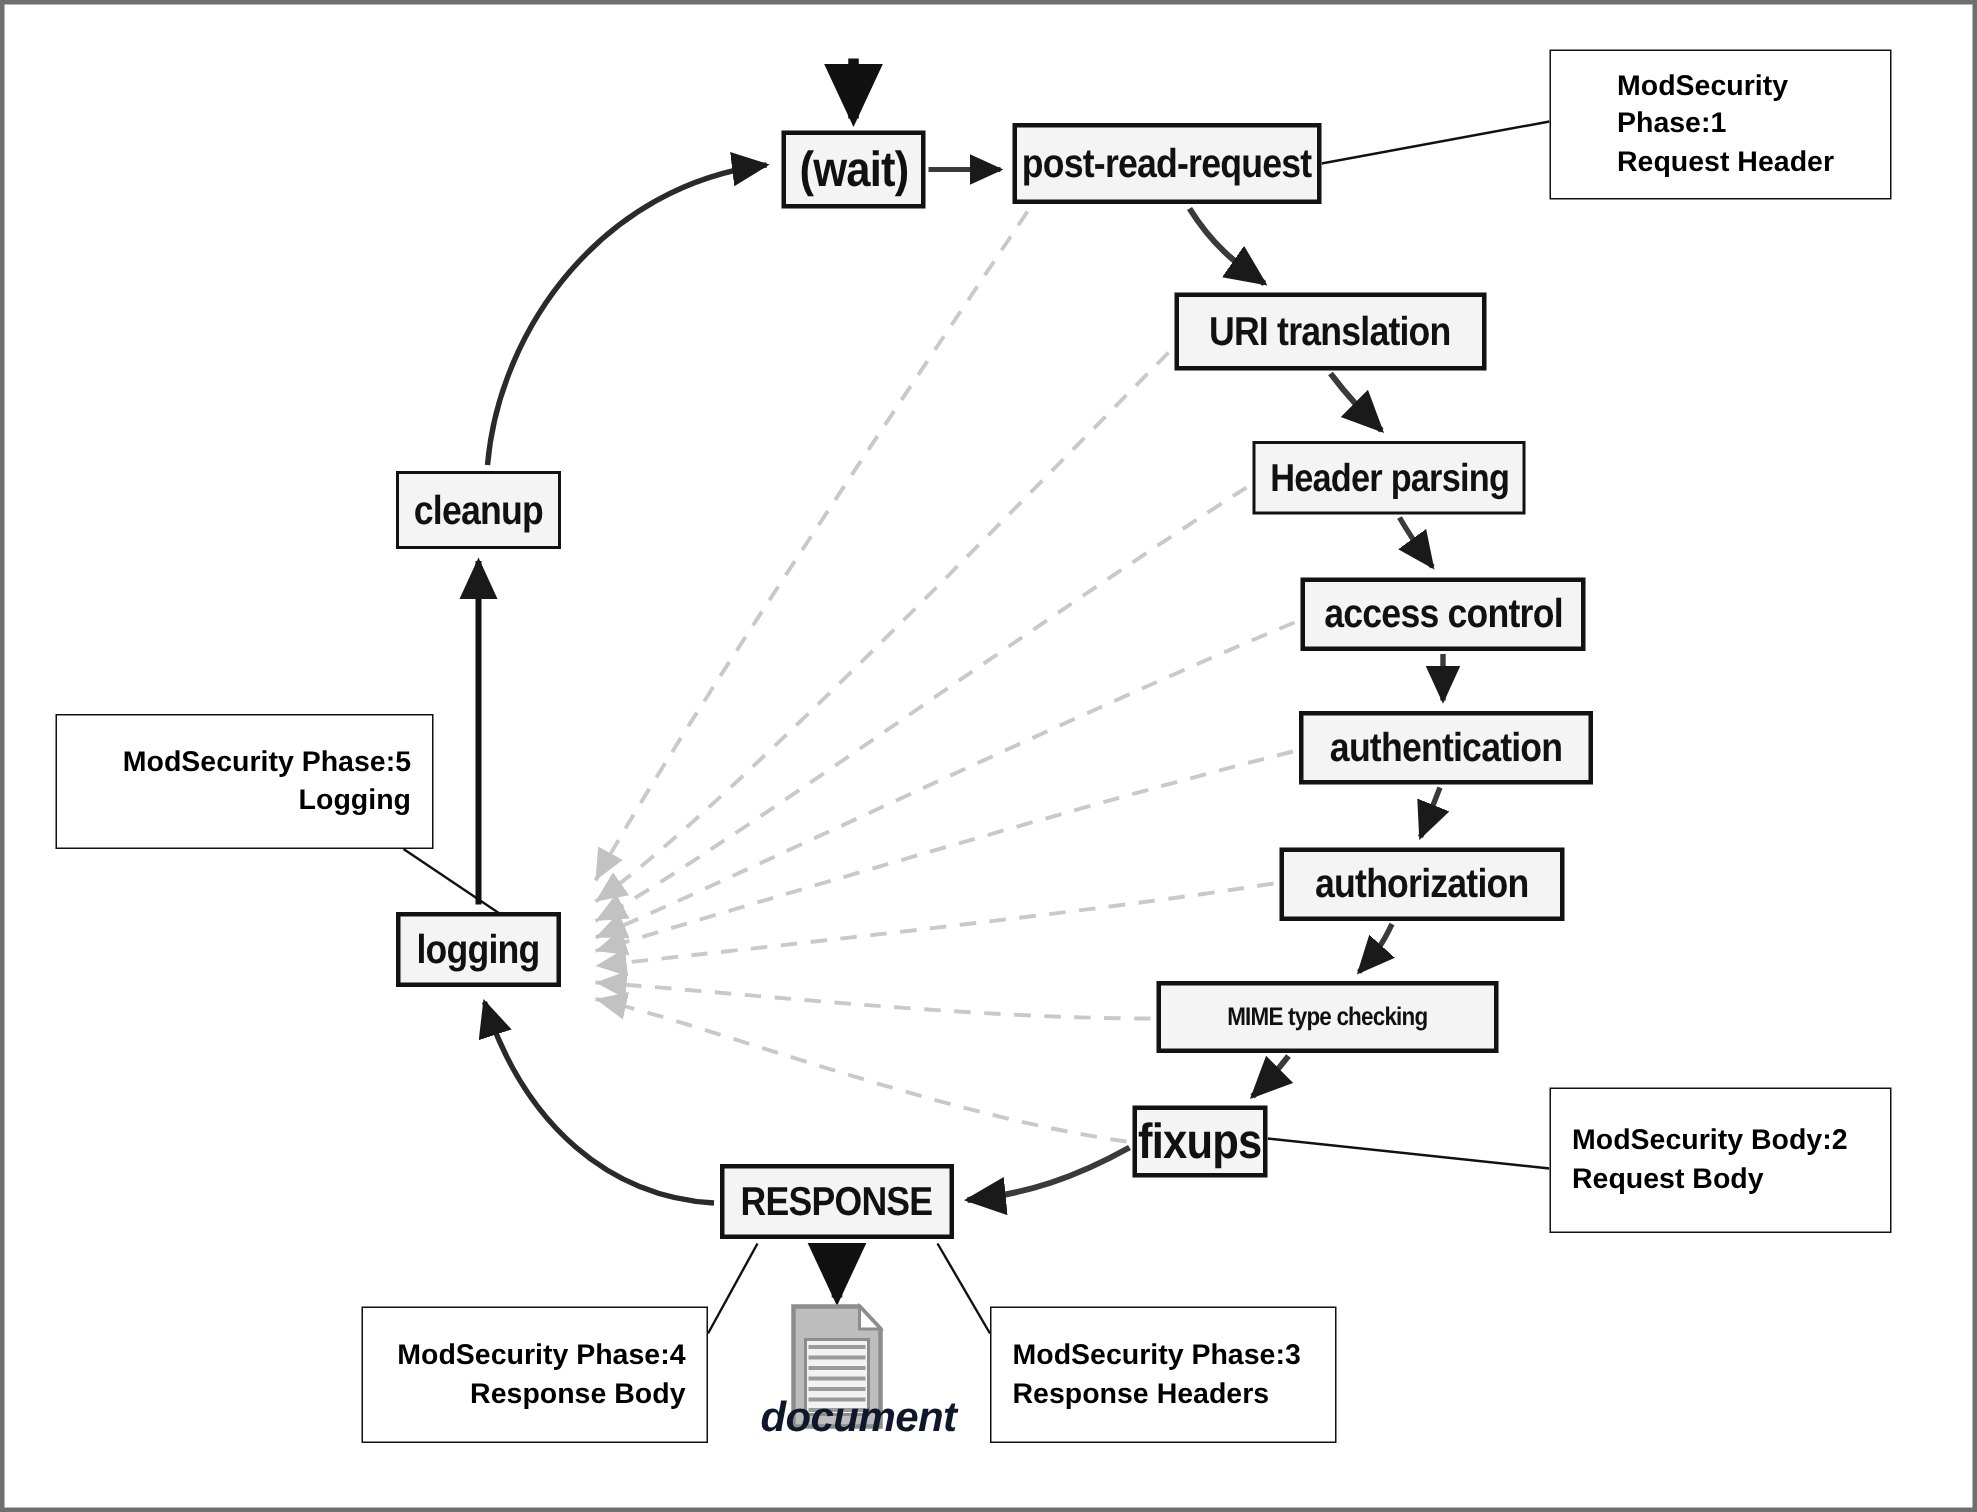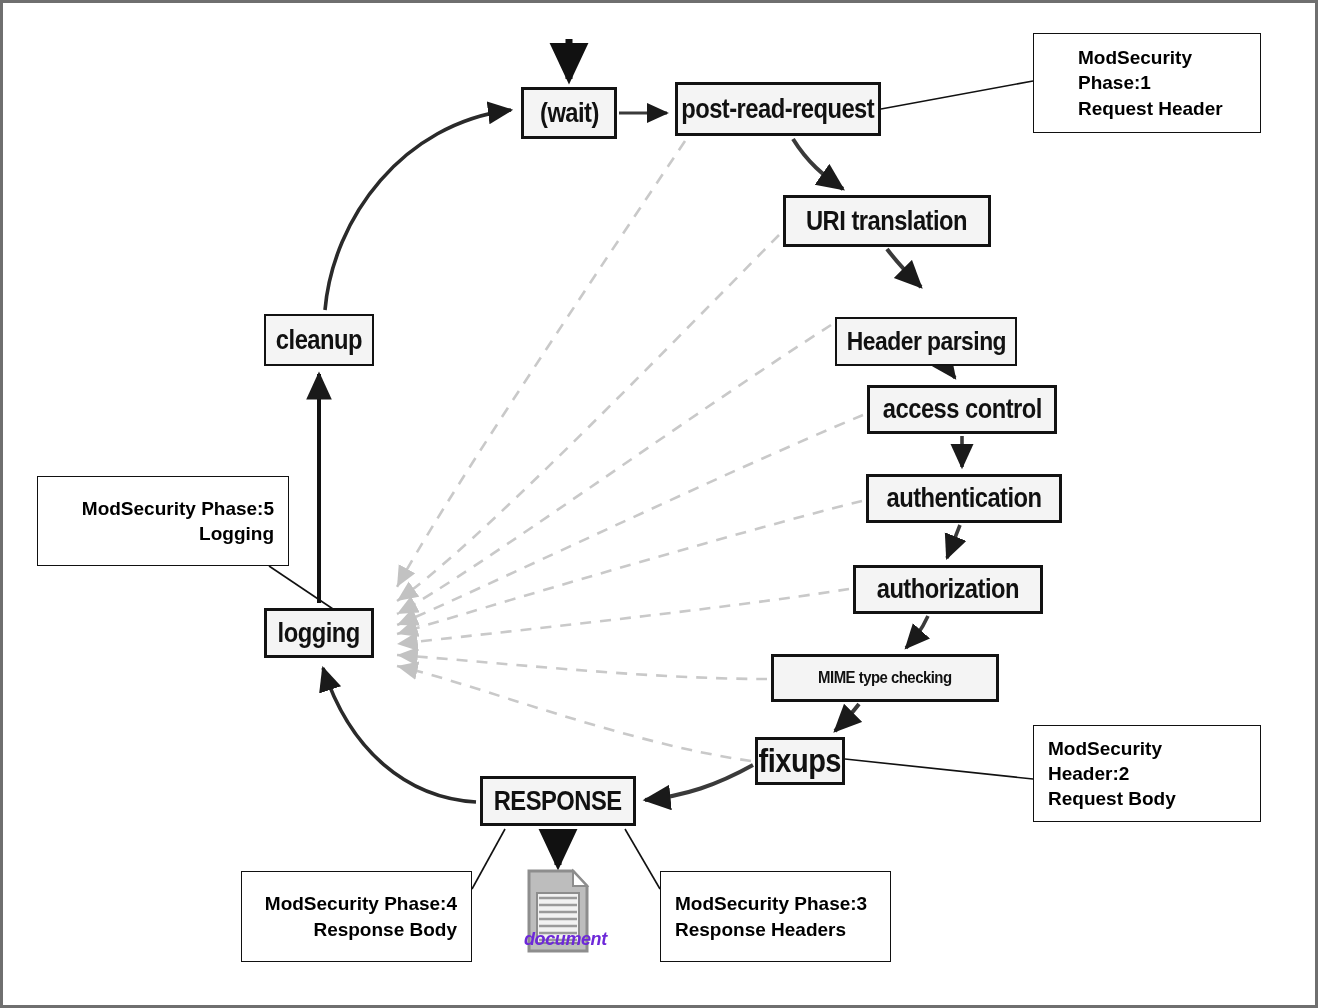--- a/index.html
+++ b/index.html
@@ -67,25 +67,24 @@
     z-index: 3;
     width: 78px;
     height: 102px;
   }
   #doc-label {
     position: absolute;
     z-index: 3;
     font-family: "Liberation Sans Narrow", "Liberation Sans", sans-serif;
     font-weight: bold;
     font-style: italic;
-    font-size: 18px;
-    color: #6d28d9;
+    font-size: 28px;
+    color: #0f172a;
     letter-spacing: -0.4px;
     white-space: nowrap;
-    margin-left: 17px;
   }
 </style>
 </head>
 <body>
 
 <div id="canvas">
 
   <svg id="edges" viewBox="0 0 1318 1008" xmlns="http://www.w3.org/2000/svg">
     <defs>
       <marker id="ah-solid" markerWidth="9" markerHeight="9" refX="6.4" refY="3.2" orient="auto" markerUnits="strokeWidth">
@@ -142,33 +141,33 @@
 
     <g stroke="#111111" stroke-width="1.6" fill="none">
       <line x1="878" y1="106" x2="1030" y2="78"></line>
       <line x1="842" y1="756" x2="1030" y2="776"></line>
       <line x1="266" y1="563" x2="330" y2="606"></line>
       <line x1="469" y1="886" x2="502" y2="826"></line>
       <line x1="657" y1="886" x2="622" y2="826"></line>
     </g>
   </svg>
 
-  <div class="node" style="left:518px; top:84px; width:96px; height:52px; font-size:27px;">
+  <div class="node" style="left:518px; top:84px; width:96px; height:52px; font-size:33px;">
     <span>(wait)</span>
   </div>
 
   <div class="node" style="left:672px; top:79px; width:206px; height:54px; font-size:27px;">
     <span>post-read-request</span>
   </div>
 
   <div class="node" style="left:780px; top:192px; width:208px; height:52px; font-size:27px;">
     <span>URI translation</span>
   </div>
 
-  <div class="node thin" style="left:832px; top:291px; width:182px; height:49px; font-size:26px;margin-top:23px;">
+  <div class="node thin" style="left:832px; top:291px; width:182px; height:49px; font-size:26px;">
     <span>Header parsing</span>
   </div>
 
   <div class="node" style="left:864px; top:382px; width:190px; height:49px; font-size:27px;">
     <span>access control</span>
   </div>
 
   <div class="node" style="left:863px; top:471px; width:196px; height:49px; font-size:27px;">
     <span>authentication</span>
   </div>
@@ -201,21 +200,21 @@
     <div>ModSecurity Phase:1</div>
     <div>Request Header</div>
   </div>
 
   <div class="callout align-right" style="left:34px; top:473px; width:252px; height:90px;">
     <div>ModSecurity Phase:5</div>
     <div>Logging</div>
   </div>
 
   <div class="callout align-left" style="left:1030px; top:722px; width:228px; height:97px;">
-    <div>ModSecurity Header:2</div>
+    <div>ModSecurity Body:2</div>
     <div>Request Body</div>
   </div>
 
   <div class="callout align-right" style="left:238px; top:868px; width:231px; height:91px;">
     <div>ModSecurity Phase:4</div>
     <div>Response Body</div>
   </div>
 
   <div class="callout align-left" style="left:657px; top:868px; width:231px; height:91px;">
     <div>ModSecurity Phase:3</div>

